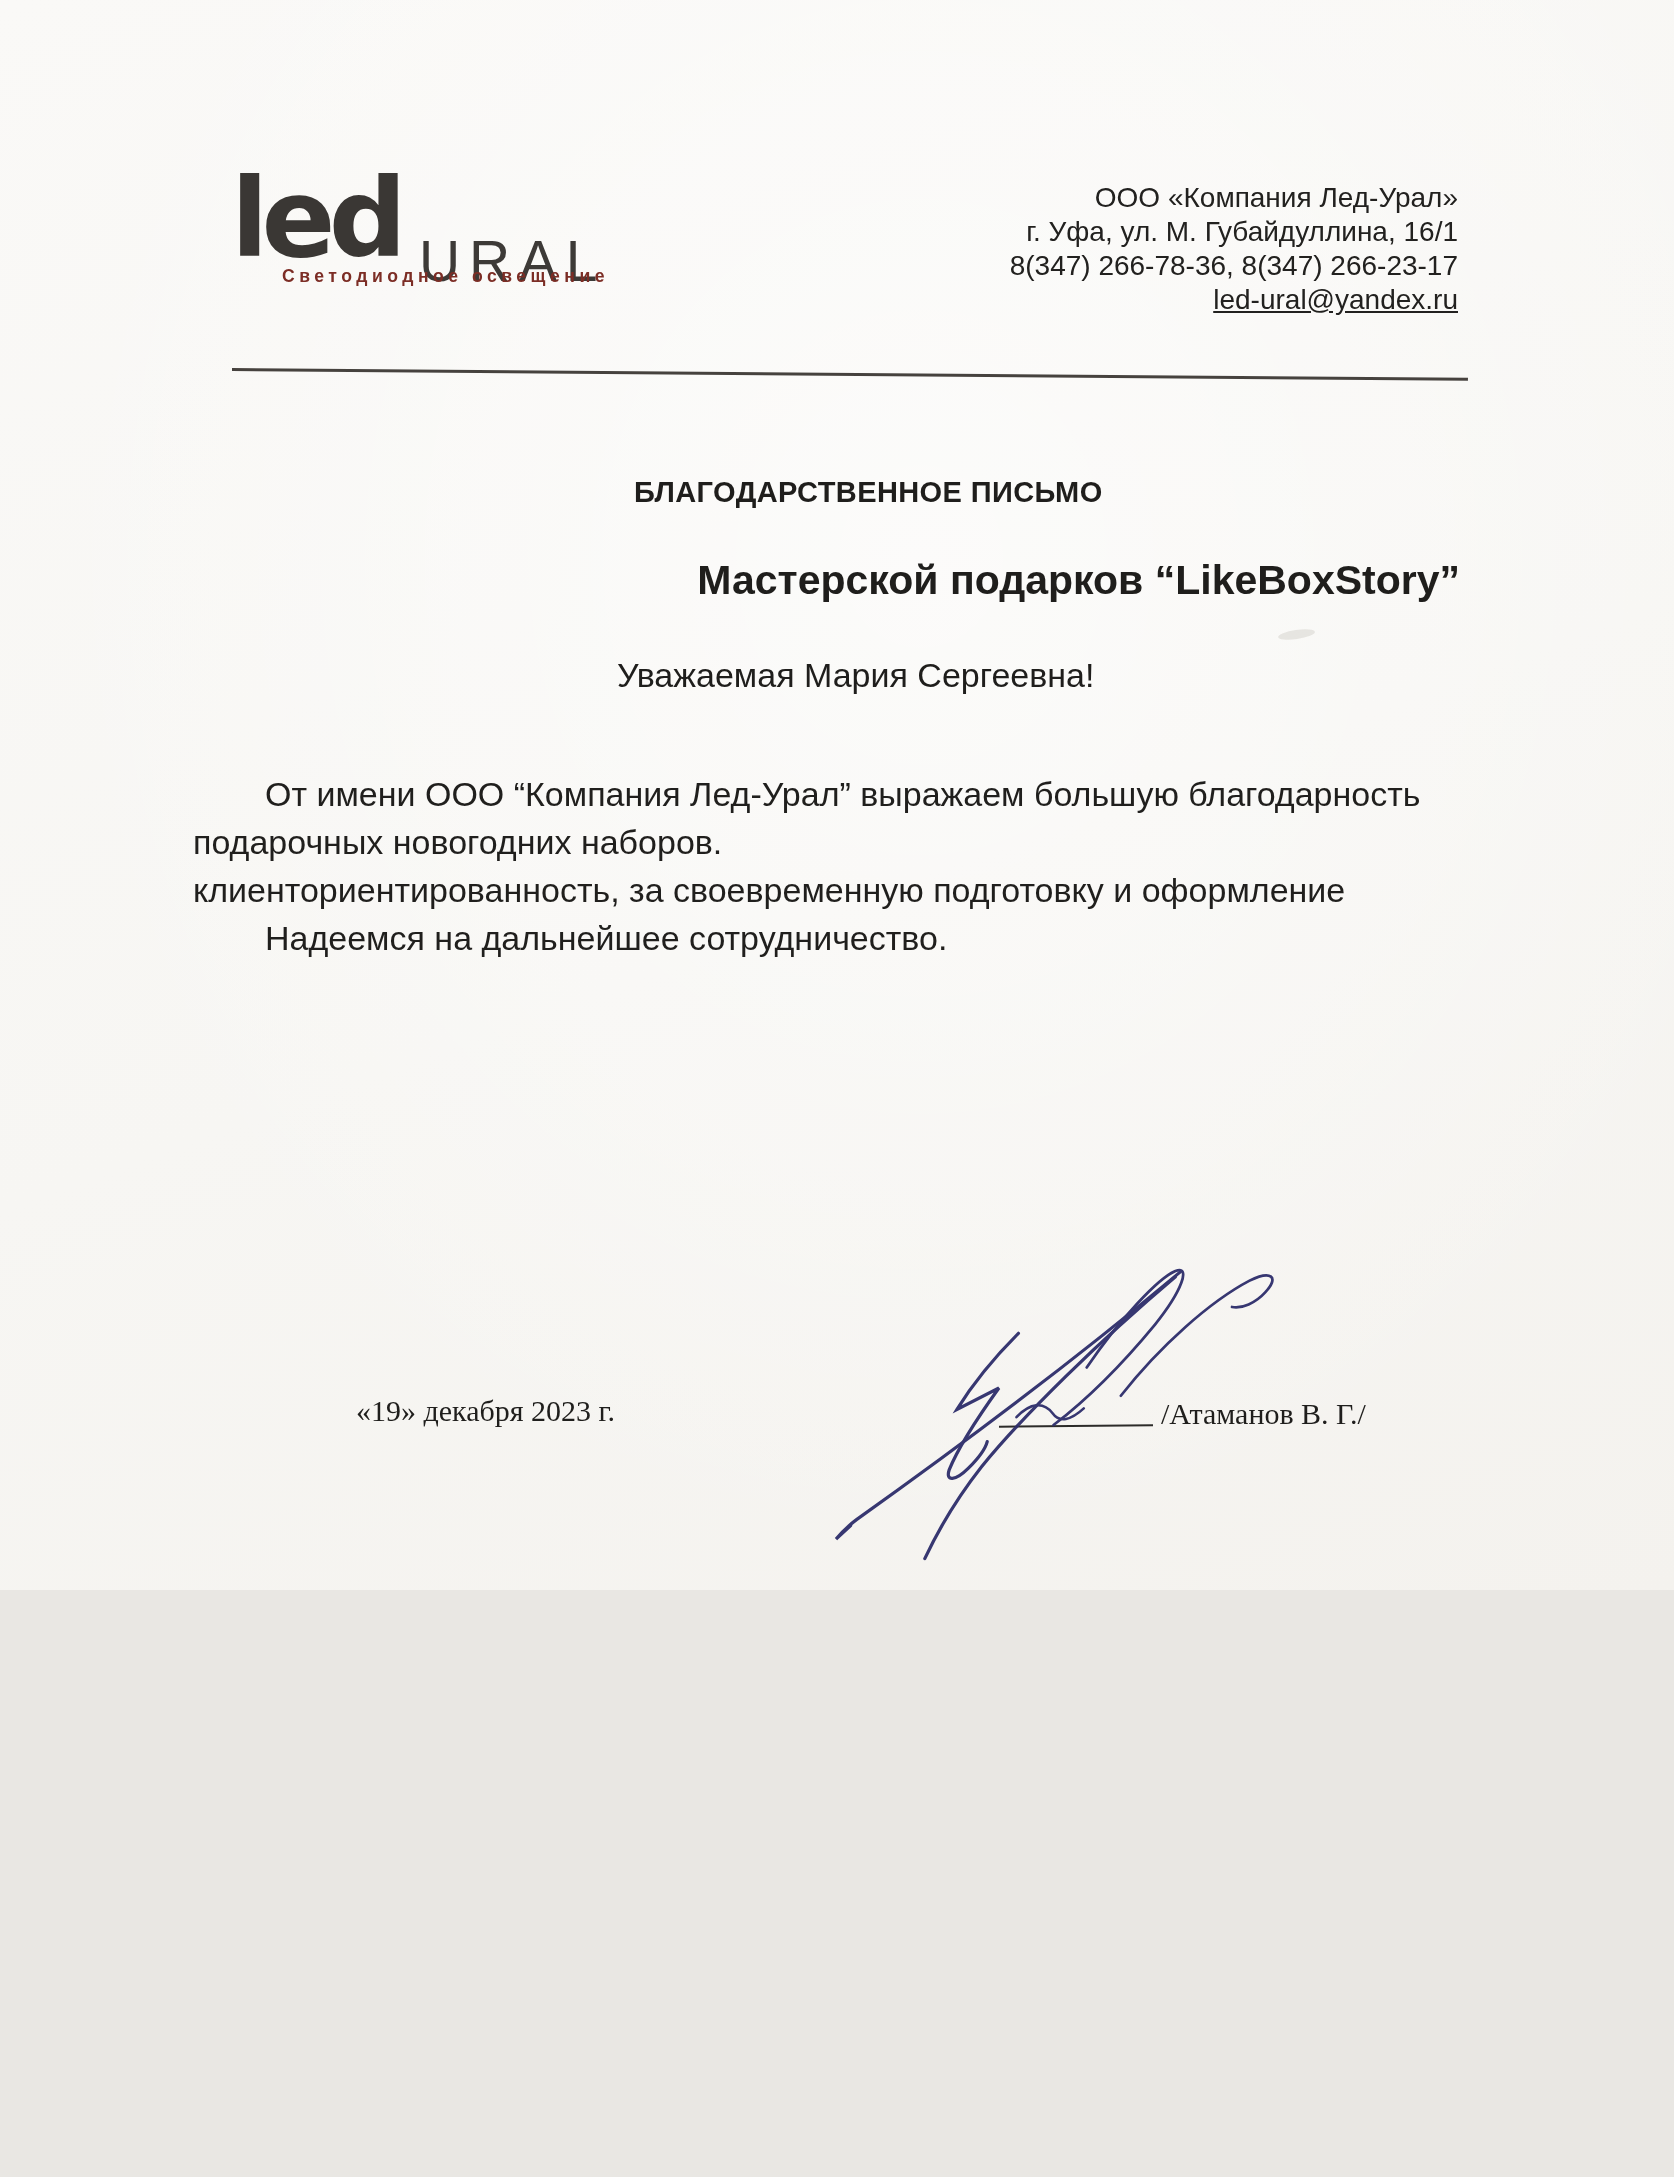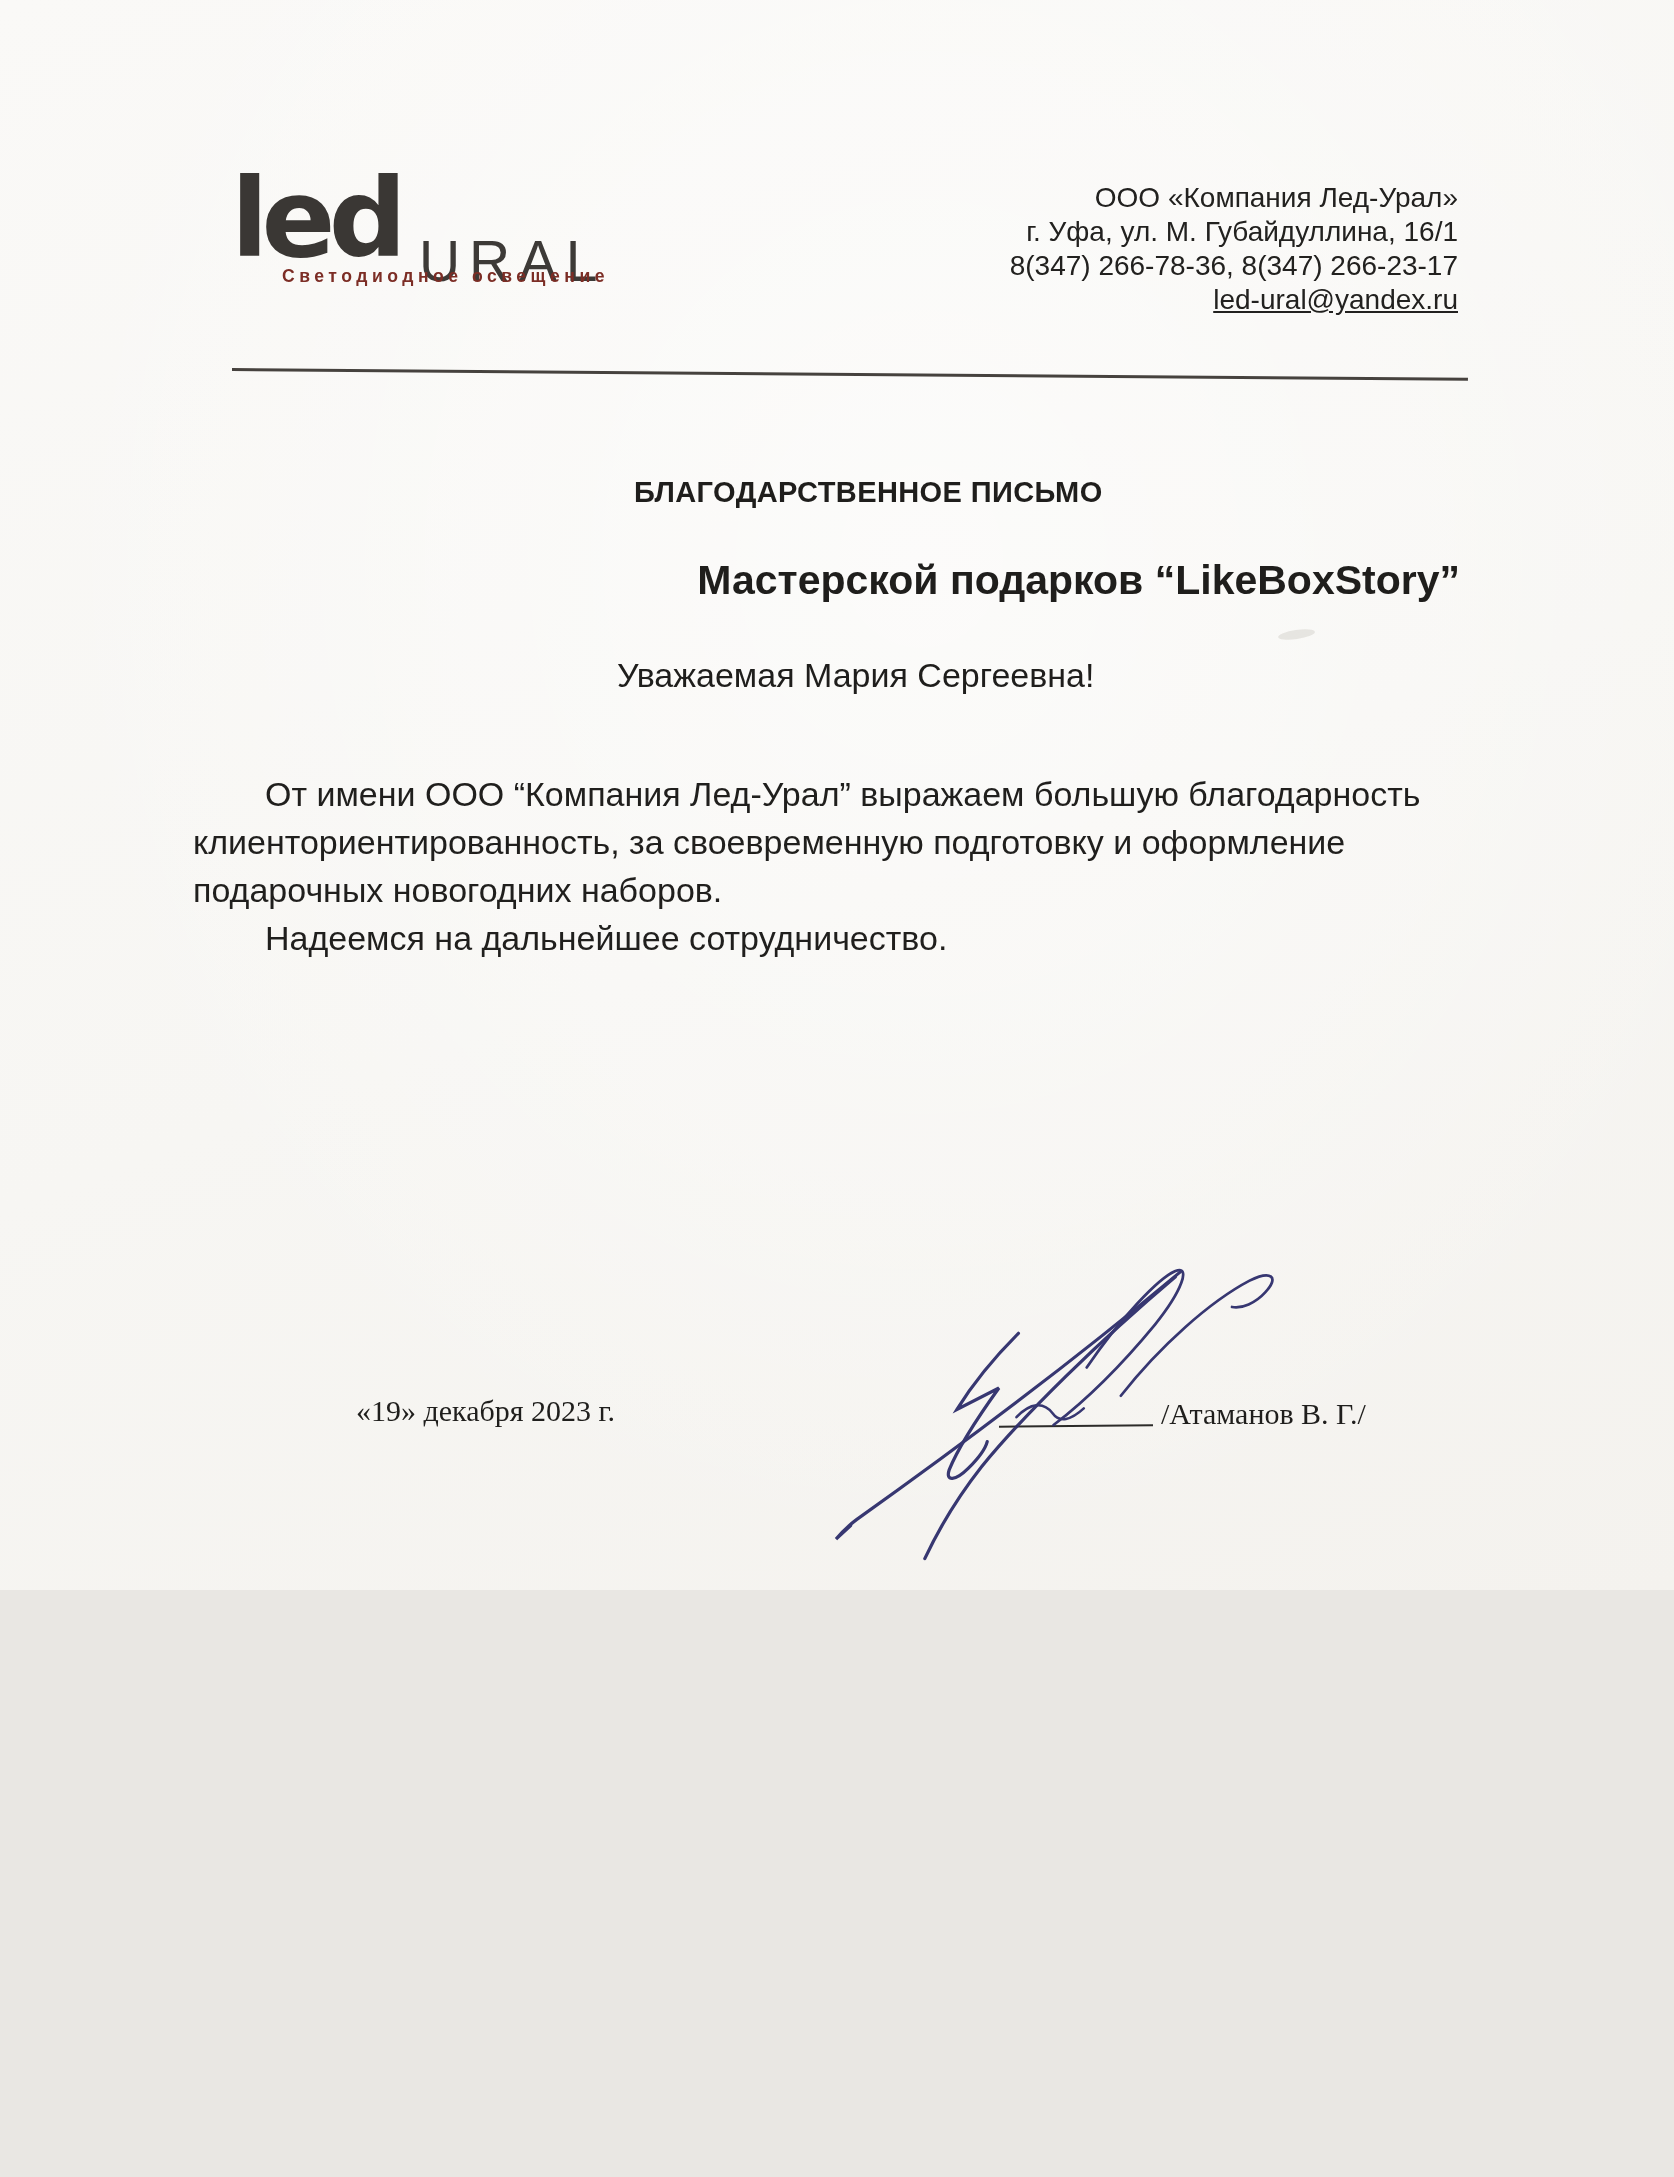--- a/index.html
+++ b/index.html
@@ -104,22 +104,22 @@
   </div>
 
   <div class="rule"></div>
 
   <div class="title">БЛАГОДАРСТВЕННОЕ ПИСЬМО</div>
   <div class="addressee">Мастерской подарков “LikeBoxStory”</div>
   <div class="greeting">Уважаемая Мария Сергеевна!</div>
 
   <div class="body-par">
     <div class="line indent">От имени ООО “Компания Лед-Урал” выражаем большую благодарность</div>
+    <div class="line">подарочных новогодних наборов.</div>
     <div class="line">клиенториентированность, за своевременную подготовку и оформление</div>
-    <div class="line">подарочных новогодних наборов.</div>
     <div class="line indent">Надеемся на дальнейшее сотрудничество.</div>
   </div>
 
   <div class="date">«19» декабря 2023 г.</div>
 
   <div class="sig-underline"></div>
   <div class="sig-name">/Атаманов В. Г./</div>
 
   <svg class="overlay-svg" viewBox="0 0 1717 2233" fill="none" xmlns="http://www.w3.org/2000/svg">
 

